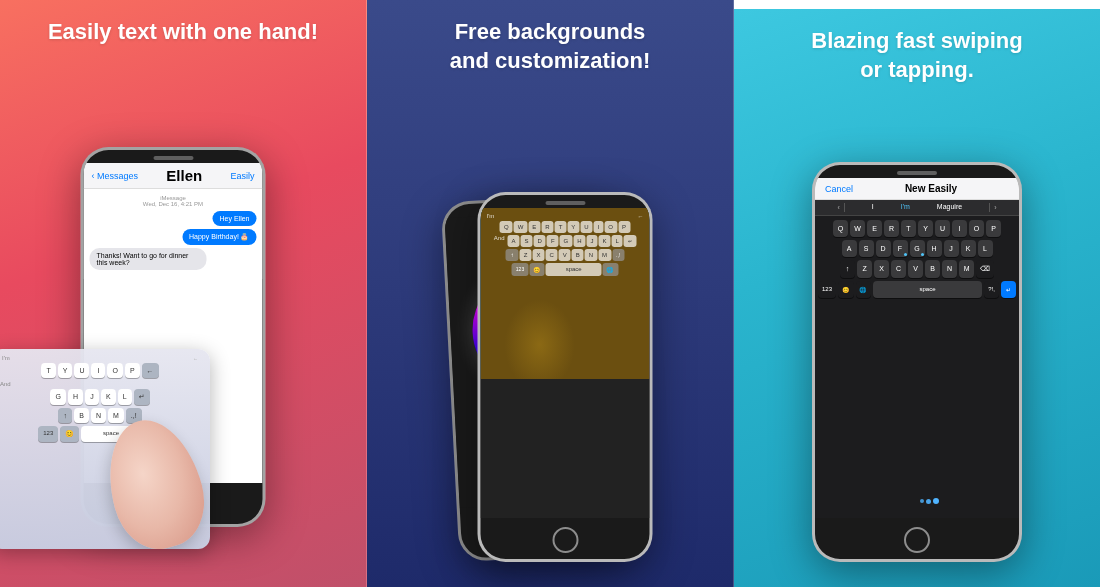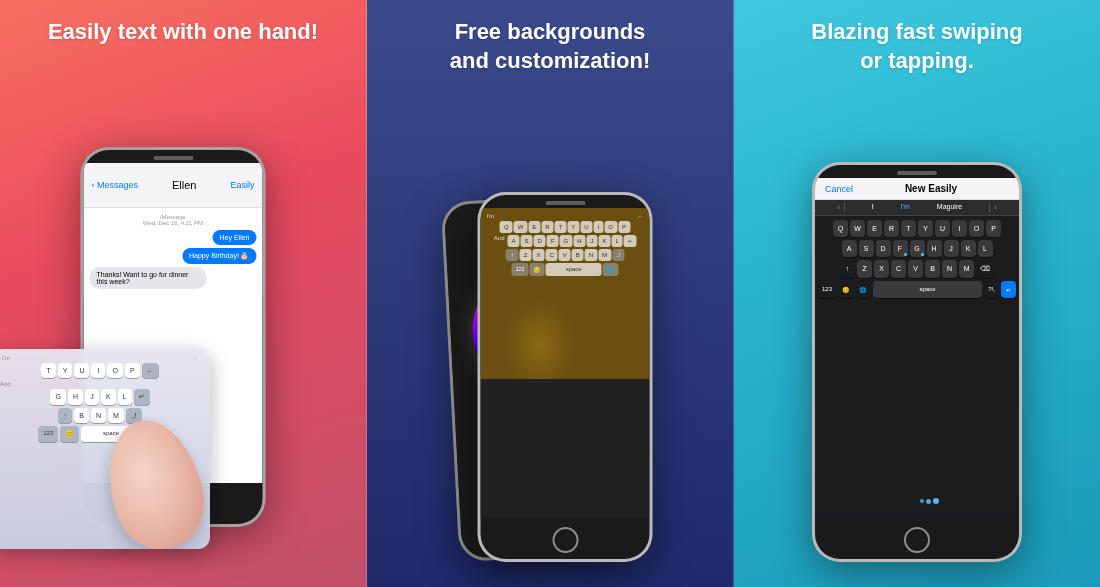--- a/index.html
+++ b/index.html
@@ -11,32 +11,32 @@
       font-family: -apple-system, 'Helvetica Neue', Arial, sans-serif;
       overflow: hidden;
     }
 
     
     .panel {
       flex: 1;
       position: relative;
       display: flex;
       flex-direction: column;
-      align-items: center;
       overflow: hidden;
     }
 
     .panel-left {
       background: linear-gradient(160deg, #f87060 0%, #e84a5f 40%, #c0506a 100%);
     }
     .panel-middle {
       background: linear-gradient(180deg, #3a4a8a 0%, #2d3a7a 50%, #1e2a6a 100%);
     }
     .panel-right {
       background: linear-gradient(160deg, #3dc8e0 0%, #2ab5ce 40%, #1a9ab8 100%);
+      margin-top: 9px;
     }
 
     
     .panel-title {
       text-align: center;
       color: white;
       font-size: 22px;
       font-weight: 700;
       line-height: 1.3;
       margin-top: 18px;
@@ -91,33 +91,33 @@
     }
 
     .phone-left .phone-screen {
       height: 320px;
     }
 
     
     .messages-header {
       background: #f5f5f7;
       border-bottom: 1px solid #ddd;
-      padding: 16px 8px;
+      padding: 4px 8px;
       display: flex;
       align-items: center;
       justify-content: space-between;
       font-size: 8px;
     }
     .messages-back {
       color: #007aff;
       font-size: 9px;
     }
     .messages-name {
-      font-weight: 400;
-      font-size: 11px;
+      font-weight: 700;
+      font-size: 15px;
     }
     .messages-details {
       color: #007aff;
       font-size: 9px;
     }
     .messages-body {
       padding: 6px;
       background: white;
       min-height: 90px;
     }

